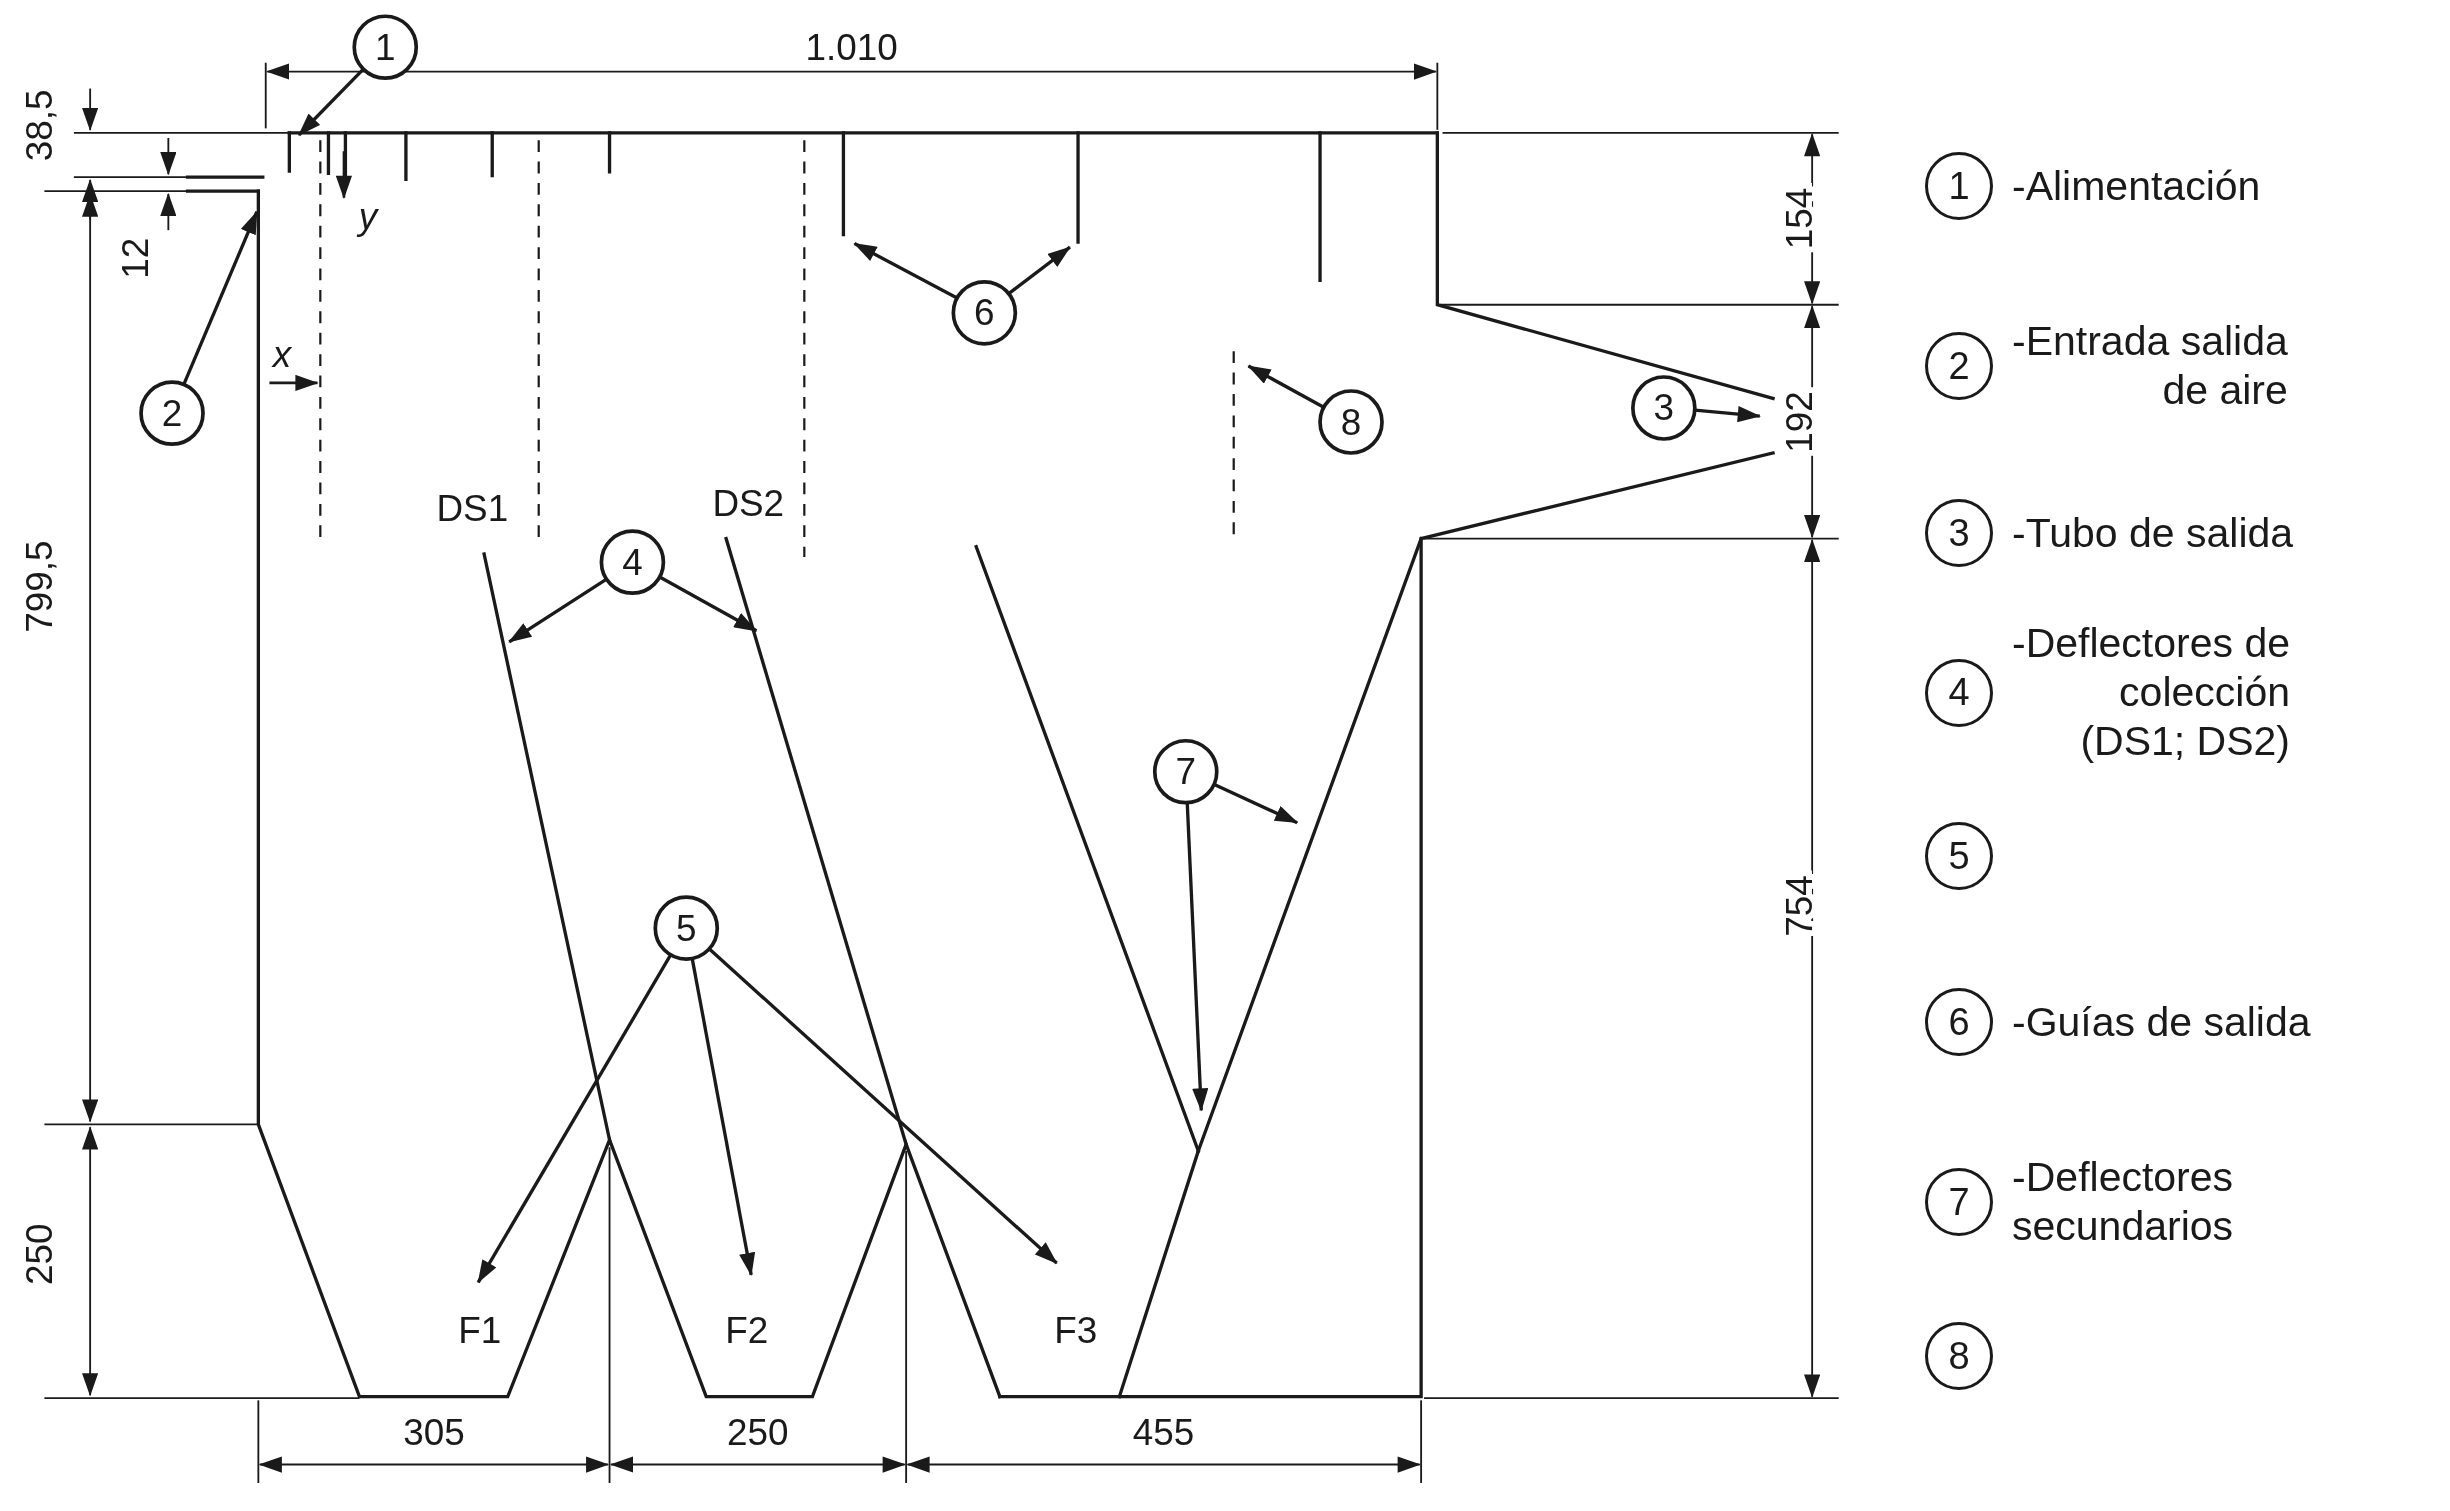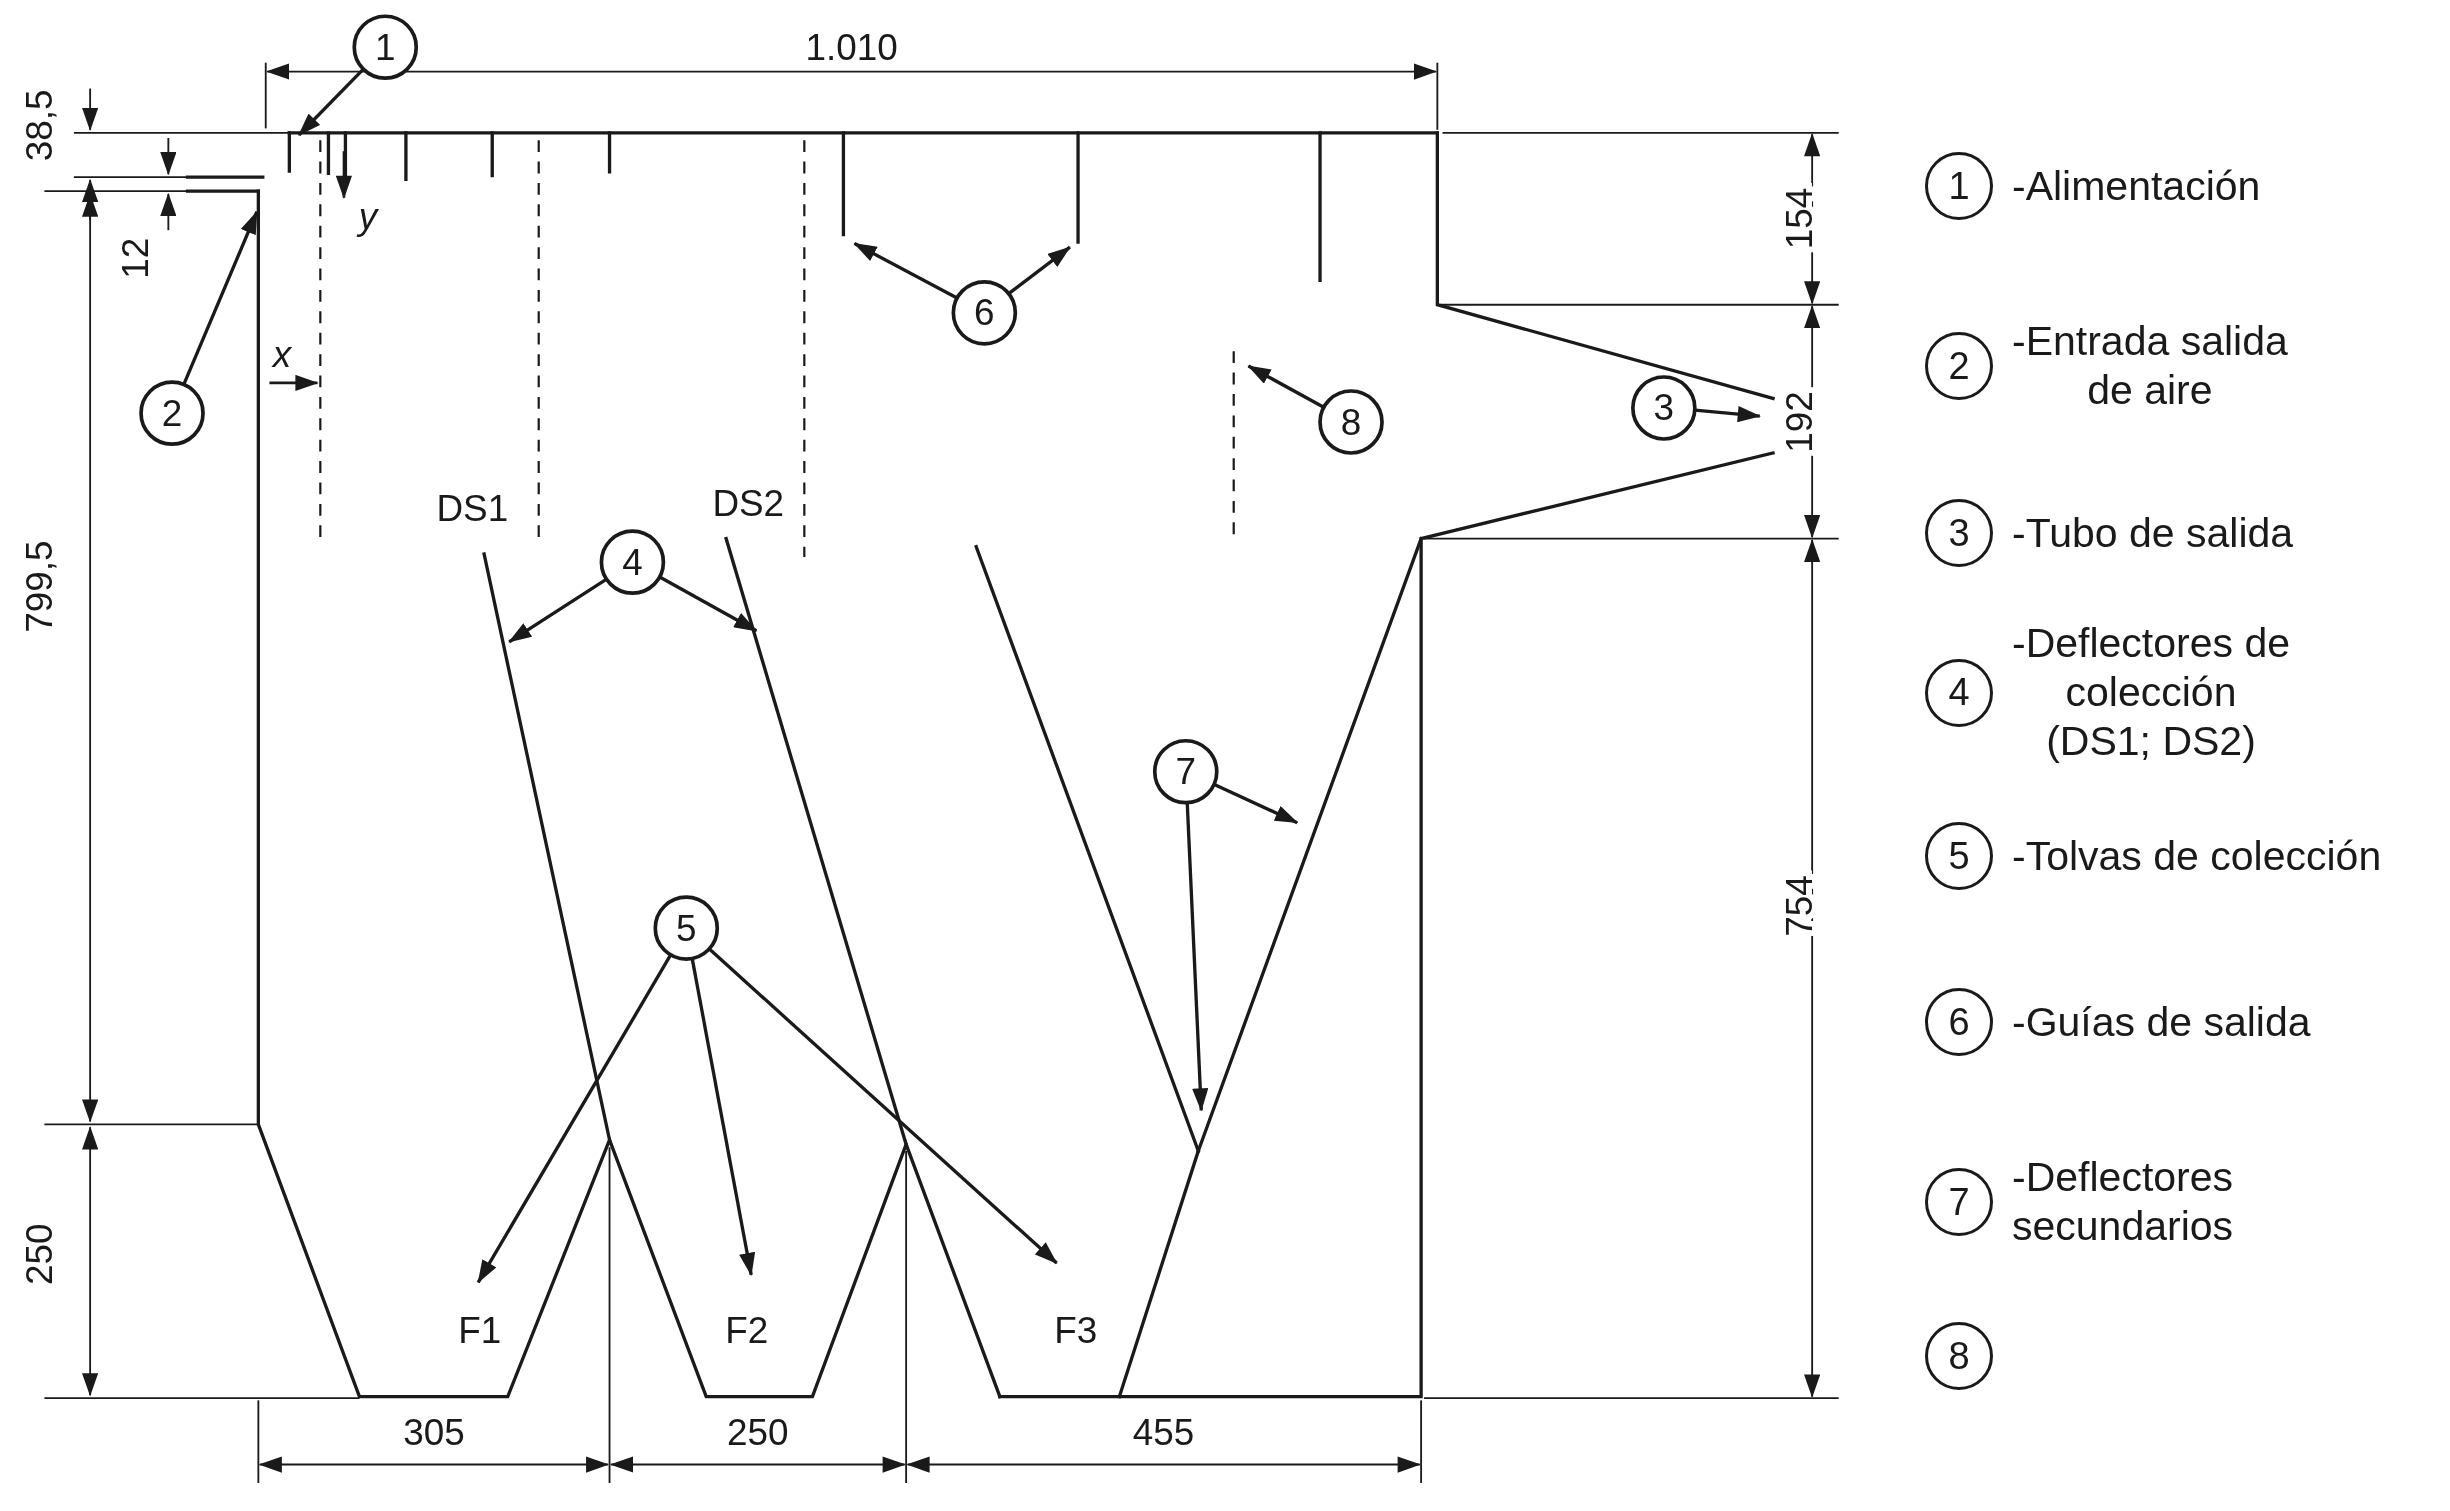--- a/index.html
+++ b/index.html
@@ -7,21 +7,21 @@
         font-family:"Liberation Sans", sans-serif;color:#1a1a1a;}
   svg text{font-family:"Liberation Sans", sans-serif;fill:#1a1a1a;}
   .dimtext{font-size:50px;}
   .axistext{font-size:50px;font-style:italic;}
   .callout-num{font-size:50px;}
   .halo{paint-order:stroke;stroke:#ffffff;stroke-width:16px;}
   .legend{position:absolute;left:0;top:0;width:2450px;height:1511px;}
   .legend-row{position:absolute;display:flex;align-items:center;}
   .lcirc{flex:0 0 auto;width:62px;height:62px;border:3.7px solid #1a1a1a;border-radius:50%;
          display:flex;align-items:center;justify-content:center;font-size:38px;}
-  .ltext{margin-left:19px;font-size:41px;line-height:49px;text-align:center;white-space:nowrap;}
+  .ltext{margin-left:19px;font-size:41px;line-height:49px;text-align:right;white-space:nowrap;}
 </style>
 </head>
 <body>
 
 <div class="page">
 
   <svg width="1889" height="1511" viewBox="0 0 2560 2048" style="position:absolute;left:0;top:0;">
     <defs>
       <marker id="ah" viewBox="0 0 20 14" refX="19" refY="7" markerWidth="32" markerHeight="22" markerUnits="userSpaceOnUse" orient="auto-start-reverse">
         <path d="M0,0 L20,7 L0,14 z" fill="#1a1a1a"></path>
@@ -208,23 +208,20 @@
         <div>-Deflectores de</div>
         <div>colección</div>
         <div>(DS1; DS2)</div>
       </div>
     </div>
 
     <div class="legend-row" style="left:1925px;top:822px;">
       <span class="lcirc">
           <span>5</span>
         </span>
-      <div class="ltext">
-        <div>-Tolvas de colección</div>
-      </div>
     </div>
 
     <div class="legend-row" style="left:1925px;top:988px;">
       <span class="lcirc">
           <span>6</span>
         </span>
       <div class="ltext">
         <div>-Guías de salida</div>
       </div>
     </div>

